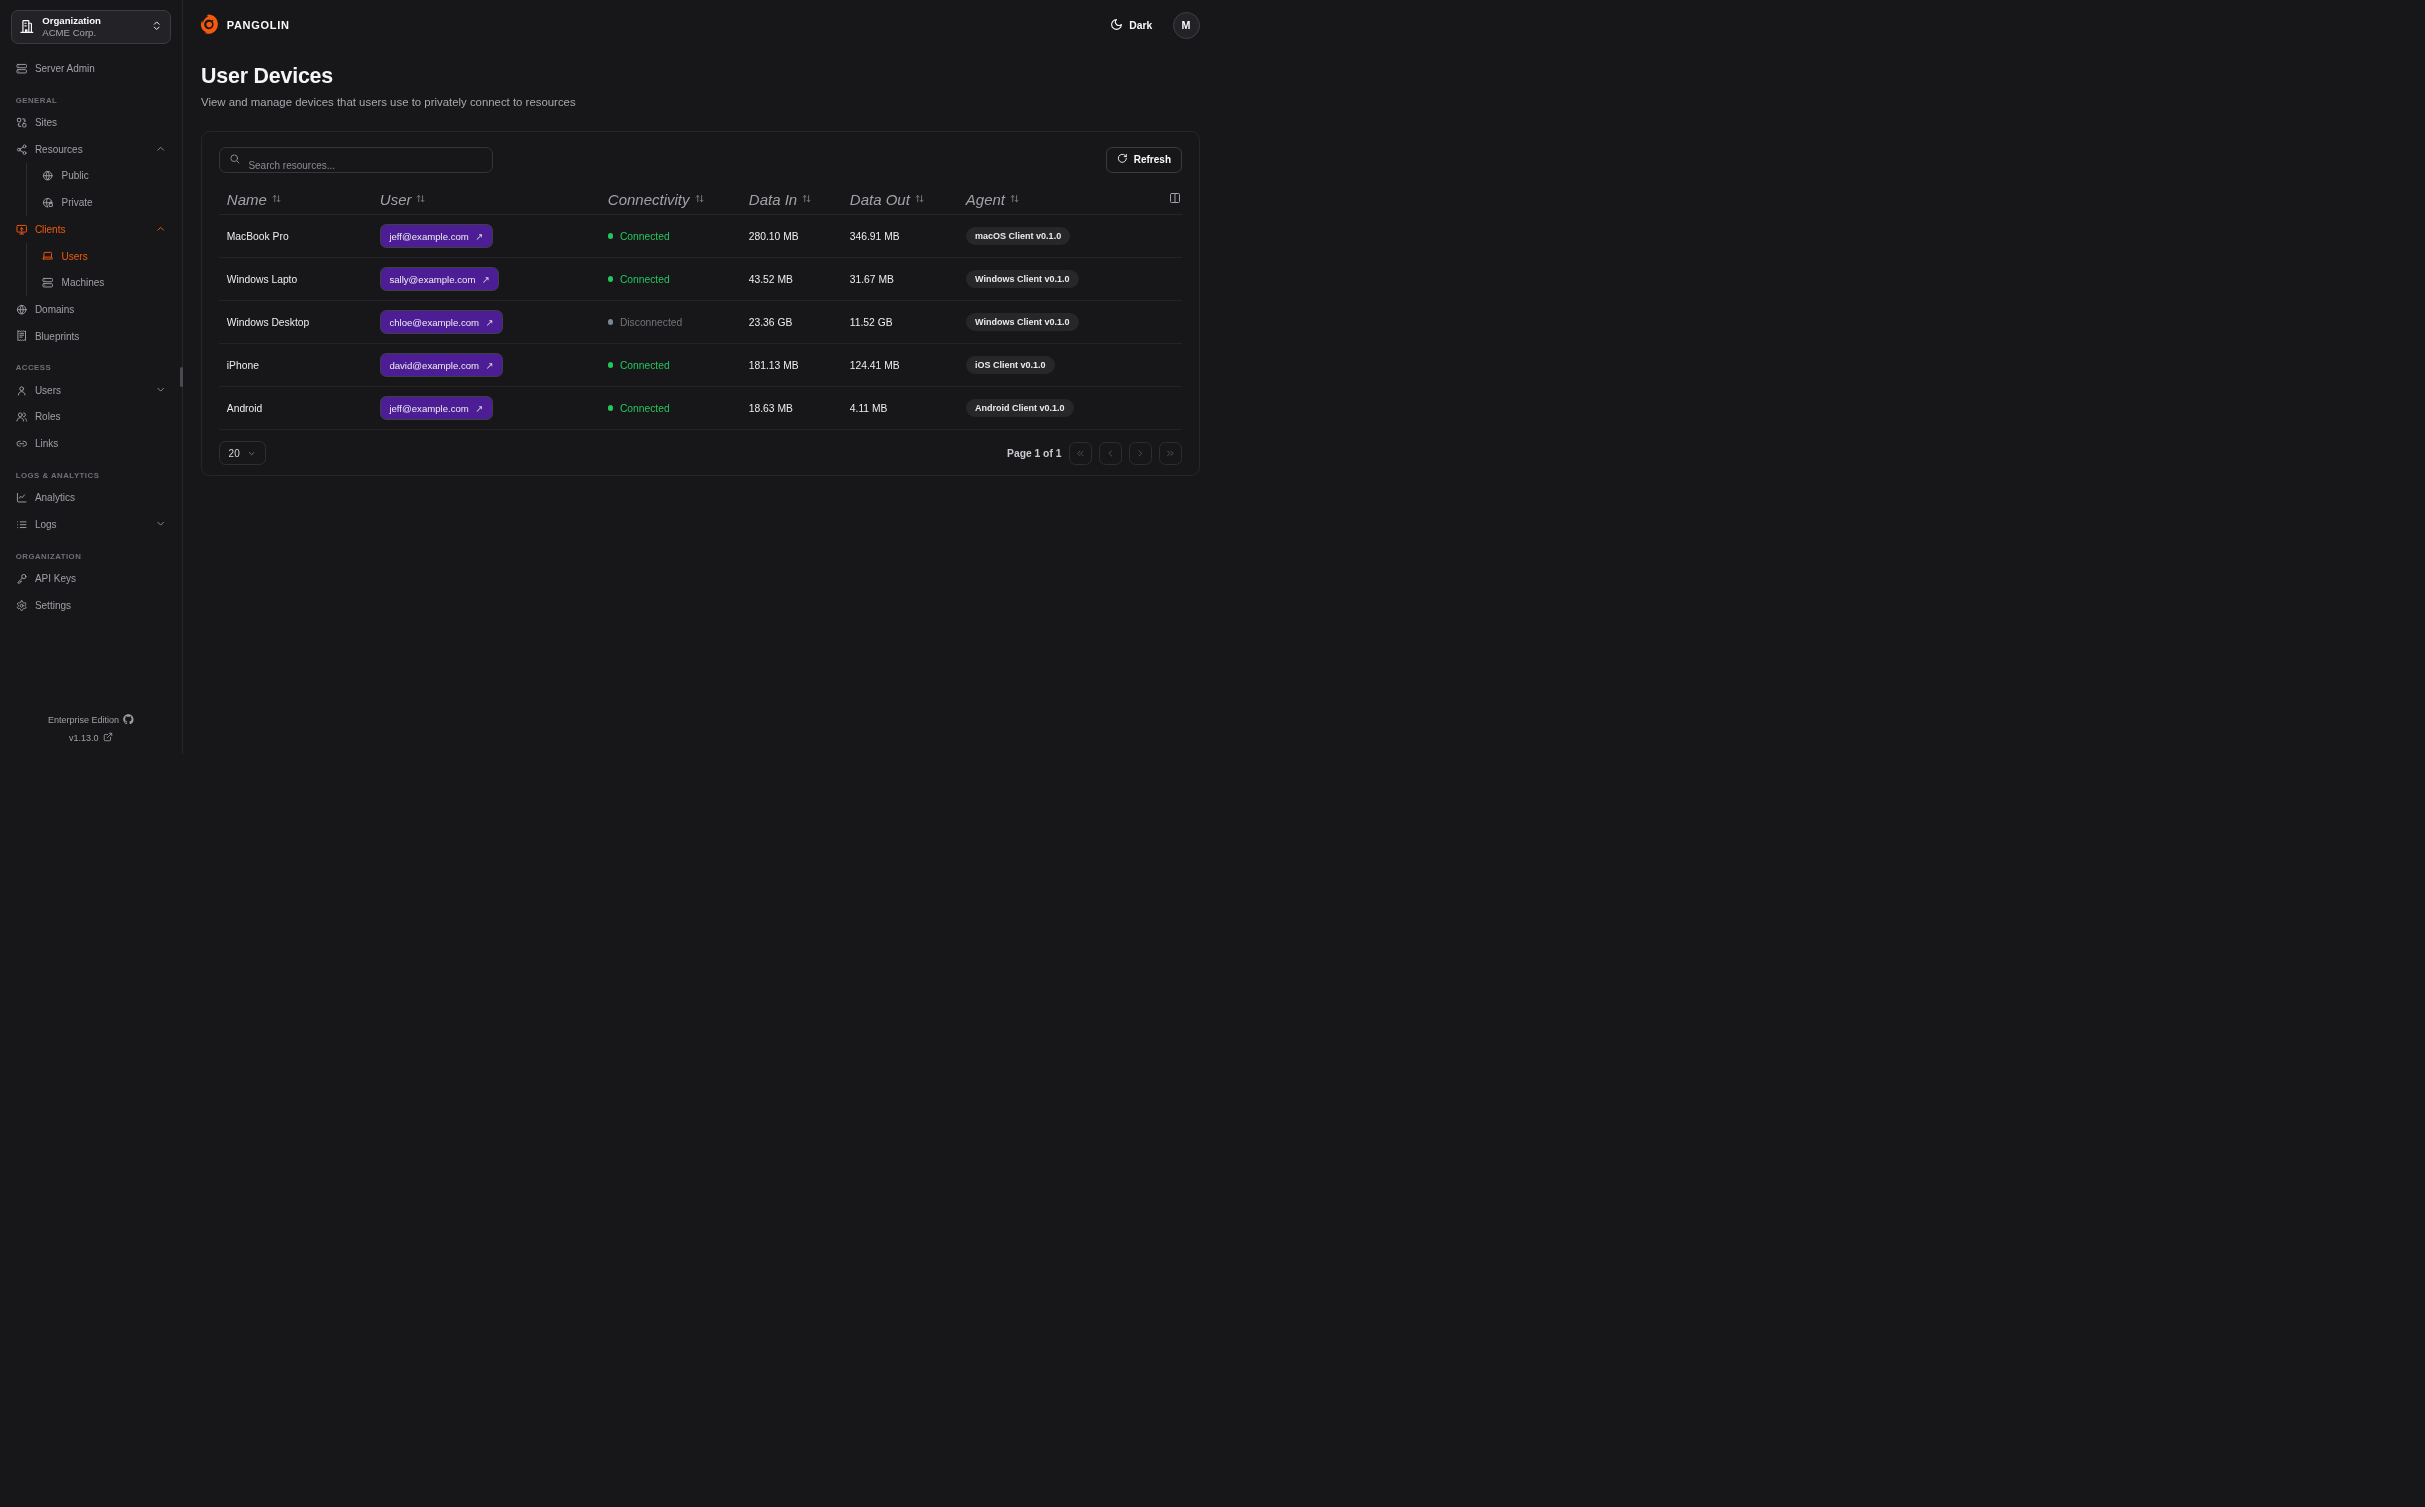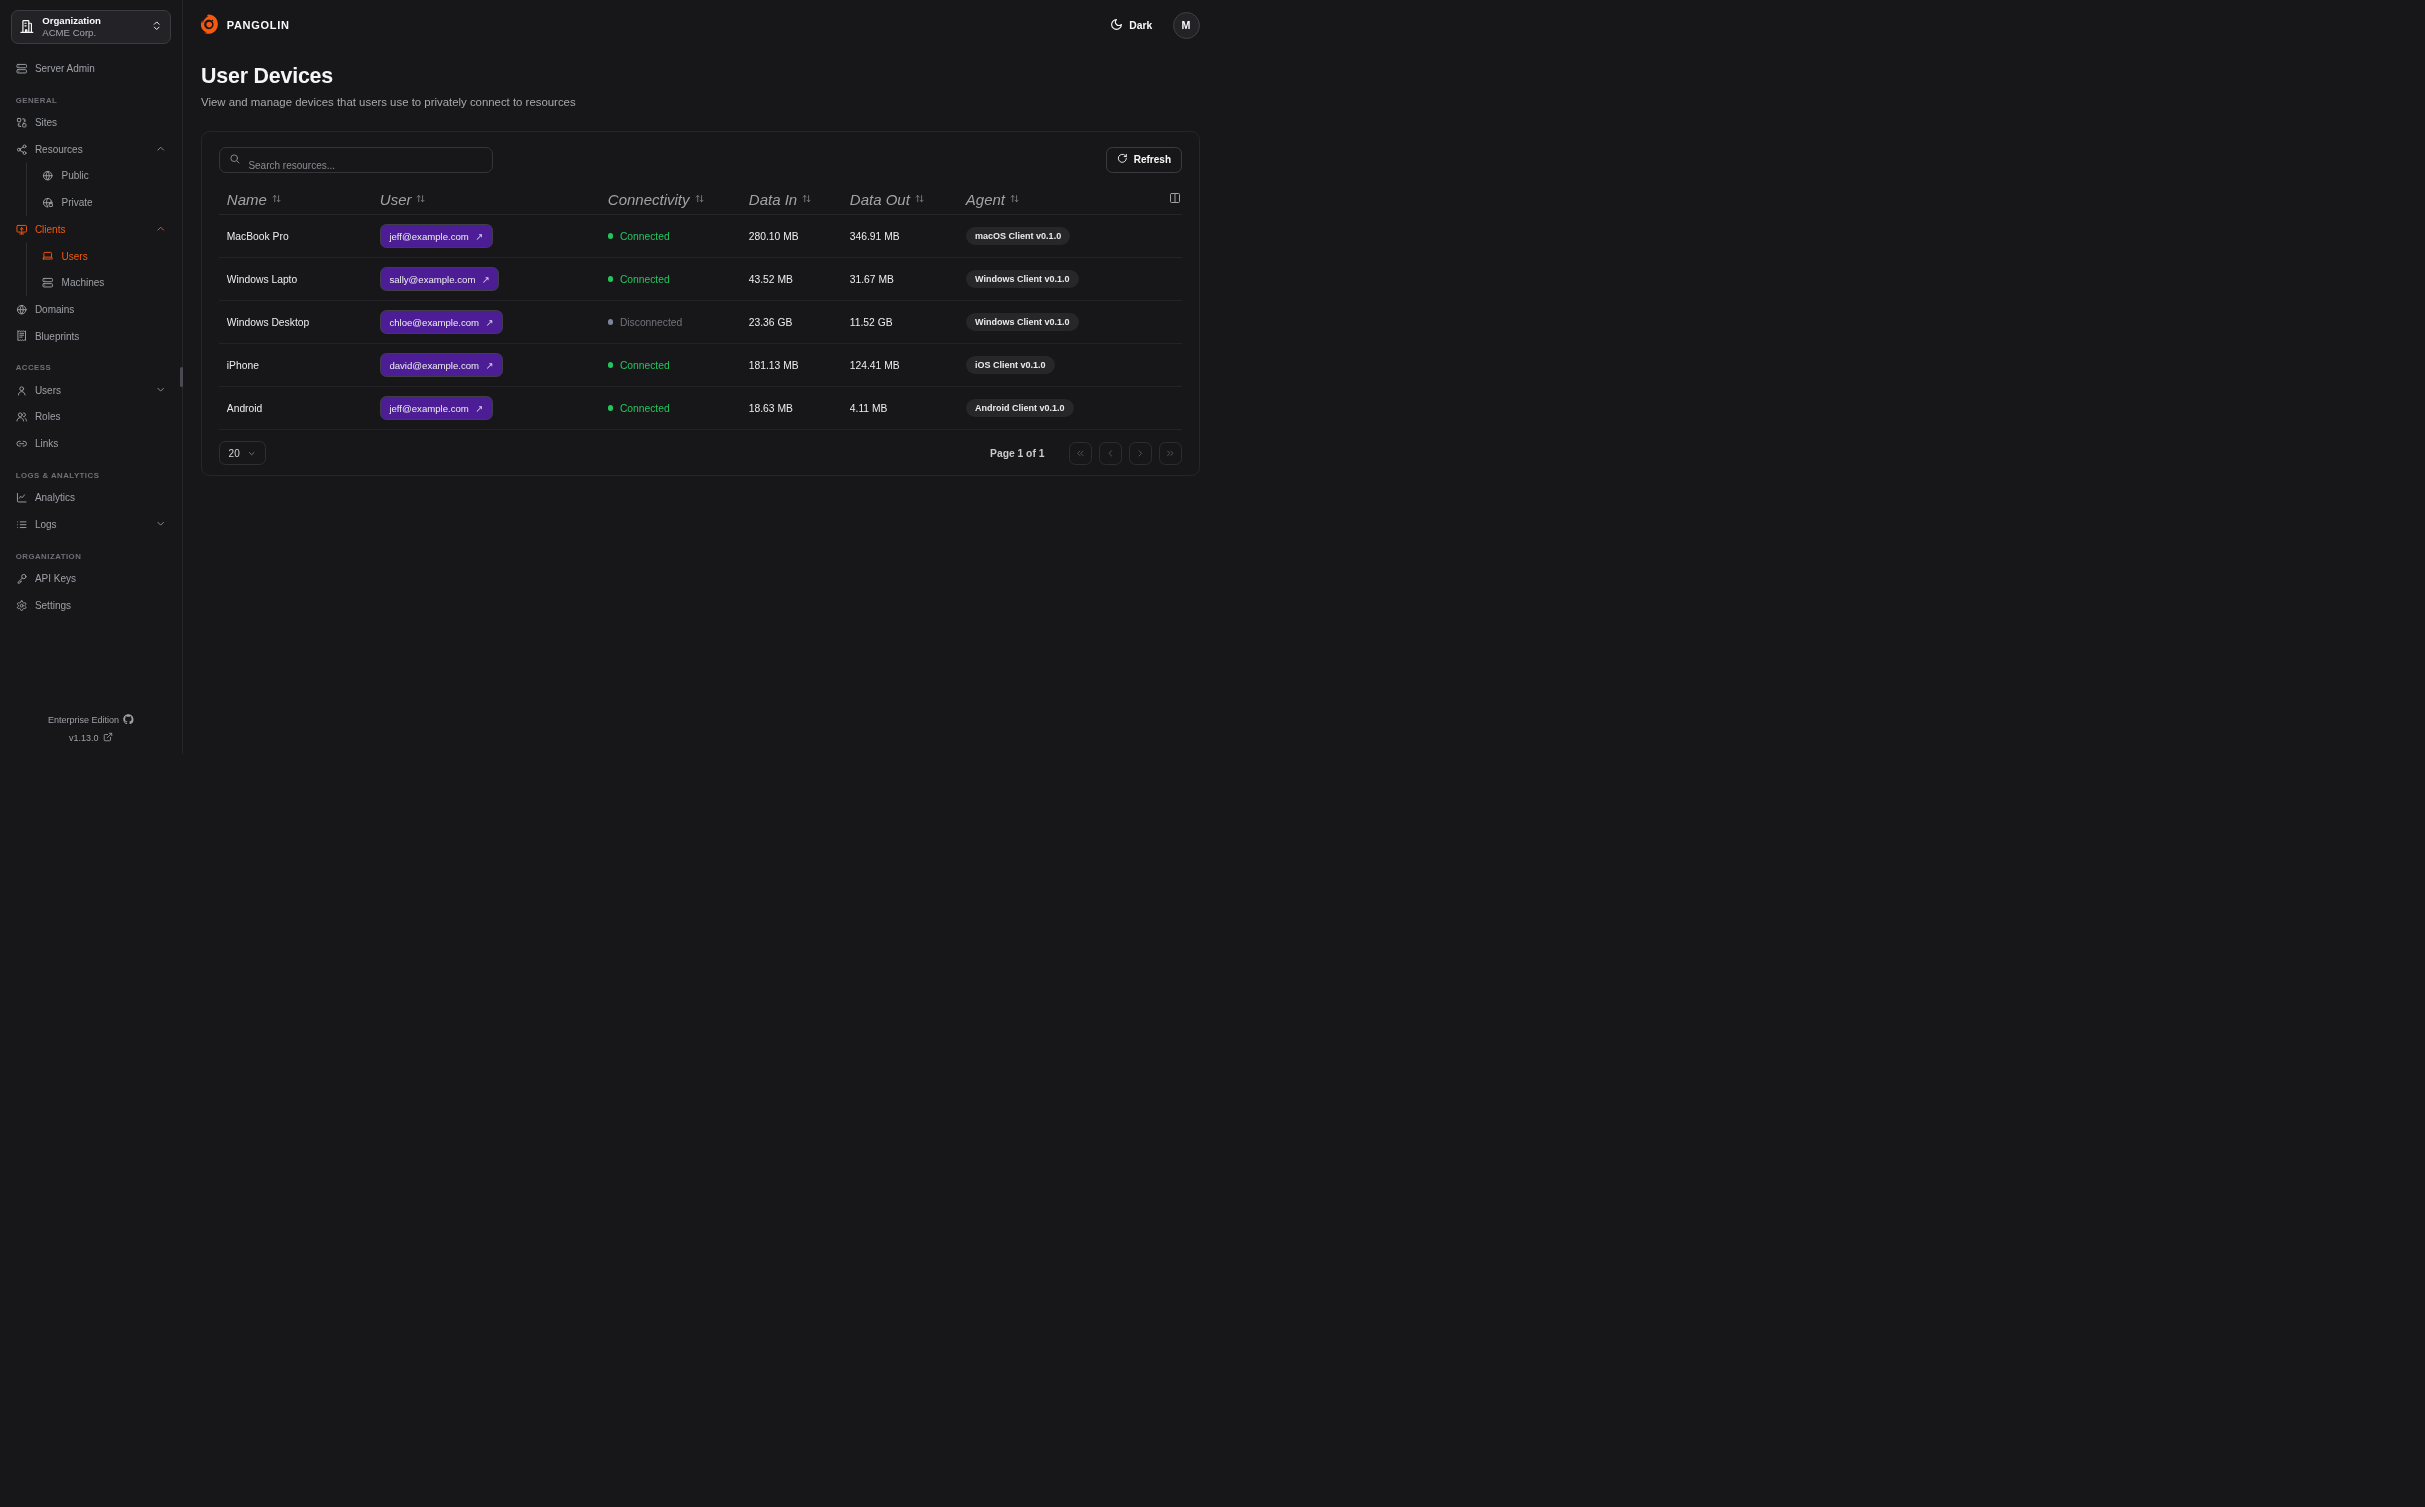--- a/index.html
+++ b/index.html
@@ -121,21 +121,21 @@
 
   .pager { display:flex; align-items:center; margin-top:11.4px; height:24px; }
   .page-size-btn {
     display:flex; align-items:center; gap:7px;
     border:0.7px solid #2e2e33; border-radius:6.4px; background:transparent;
     height:24px; padding:0 8.6px; font-size:10px; color:#d4d4d8; cursor:pointer;
     font-family:"Liberation Sans", sans-serif;
   }
   .page-size-btn svg { color:#8b8b93; }
   .pager-right { margin-left:auto; display:flex; align-items:center; gap:6.4px; }
-  .page-info { font-size:10.3px; font-weight:600; color:#c9c9cf; margin-right:18px; }
+  .page-info { font-size:10.3px; font-weight:600; color:#c9c9cf; margin-right:1px; }
   .pg-btn {
     width:23.5px; height:23.5px; border:0.7px solid #2c2c31; border-radius:6.4px;
     display:flex; align-items:center; justify-content:center;
     color:#56565e; background:transparent; cursor:default; padding:0;
   }
 
   .resize-thumb {
     position:absolute; left:180px; top:367px;
     width:2.9px; height:20px; border-radius:2.9px; background:#4a4a52; cursor:col-resize;
   }

